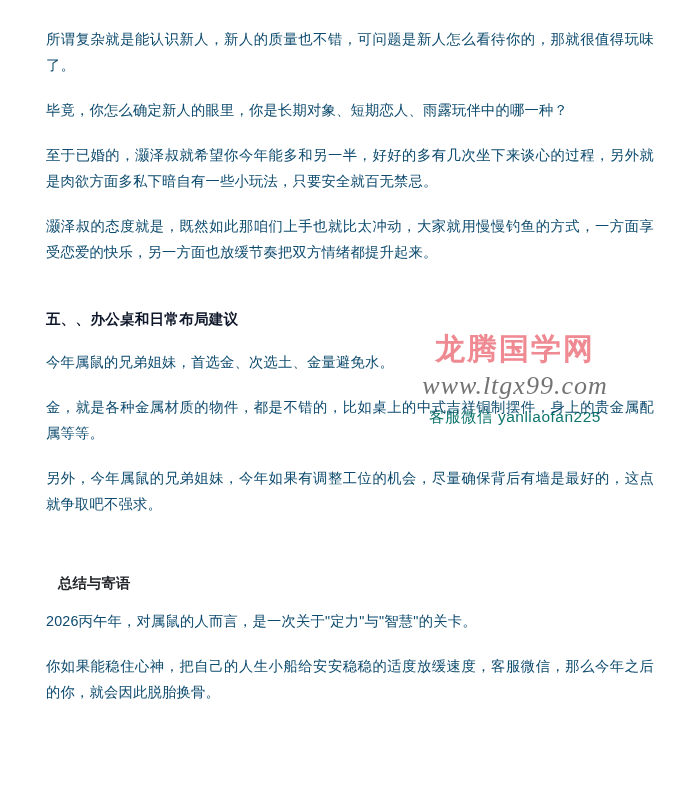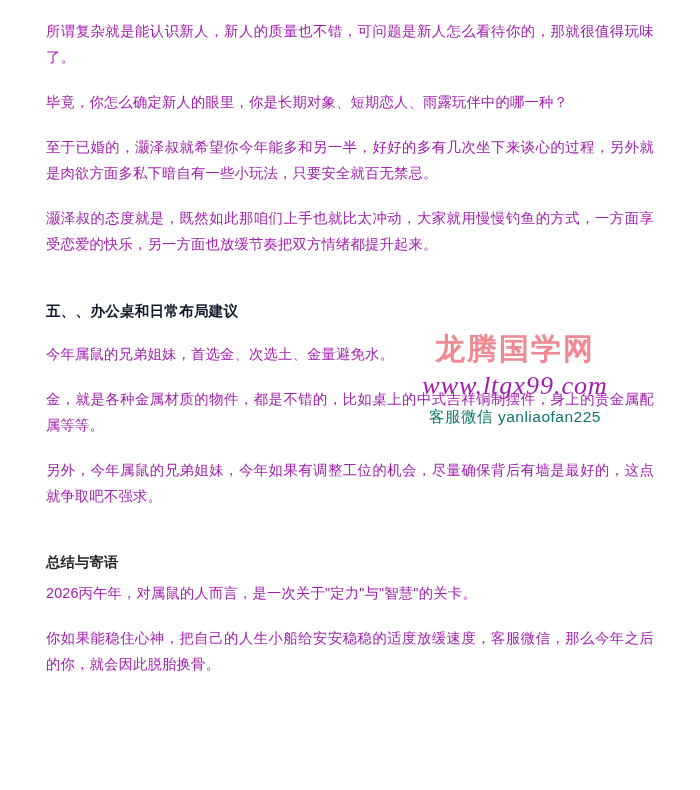--- a/index.html
+++ b/index.html
@@ -16,47 +16,46 @@
   }
   .page {
     position: relative;
     width: 700px;
     height: 790px;
     background: #ffffff;
     box-sizing: border-box;
     padding: 14px 46px 0 46px;
   }
   .para {
-    color: #a21caf;
+    color: #0c4a6e;
     font-size: 14.3px;
     line-height: 26px;
     letter-spacing: 0.2px;
-    margin: 4px 0 19px 0;
+    margin: 12px 0 19px 0;
     text-align: justify;
     word-break: break-all;
   }
   .heading {
     color: #0f172a;
     font-size: 14.6px;
     line-height: 26px;
     font-weight: 600;
     letter-spacing: 0.2px;
     margin: 0 0 17px 0;
   }
   .spacer-big {
     height: 22px;
   }
   .subheading {
     color: #23262b;
     font-size: 14.3px;
     line-height: 26px;
     font-weight: 600;
     letter-spacing: 0.2px;
-    margin: 0;
-    font-family: Liberation Mono, monospace;
+    margin: 12px;
   }
   
   .watermark {
     position: absolute;
     right: 20px;
     top: 330px;
     width: 330px;
     text-align: center;
     pointer-events: none;
     user-select: none;
@@ -65,21 +64,21 @@
     font-size: 30px;
     font-weight: 700;
     color: #f08a92;
     letter-spacing: 2px;
     line-height: 38px;
     white-space: nowrap;
     font-family: "Liberation Sans", "DejaVu Sans", sans-serif;
   }
   .wm-url {
     font-size: 26px;
-    color: #a21caf;
+    color: #737373;
     letter-spacing: 1px;
     line-height: 36px;
     font-style: italic;
     font-family: "Liberation Serif", "DejaVu Serif", serif;
     white-space: nowrap;
   }
   .wm-contact {
     font-size: 15.5px;
     color: #0f766e;
     letter-spacing: 0.5px;

